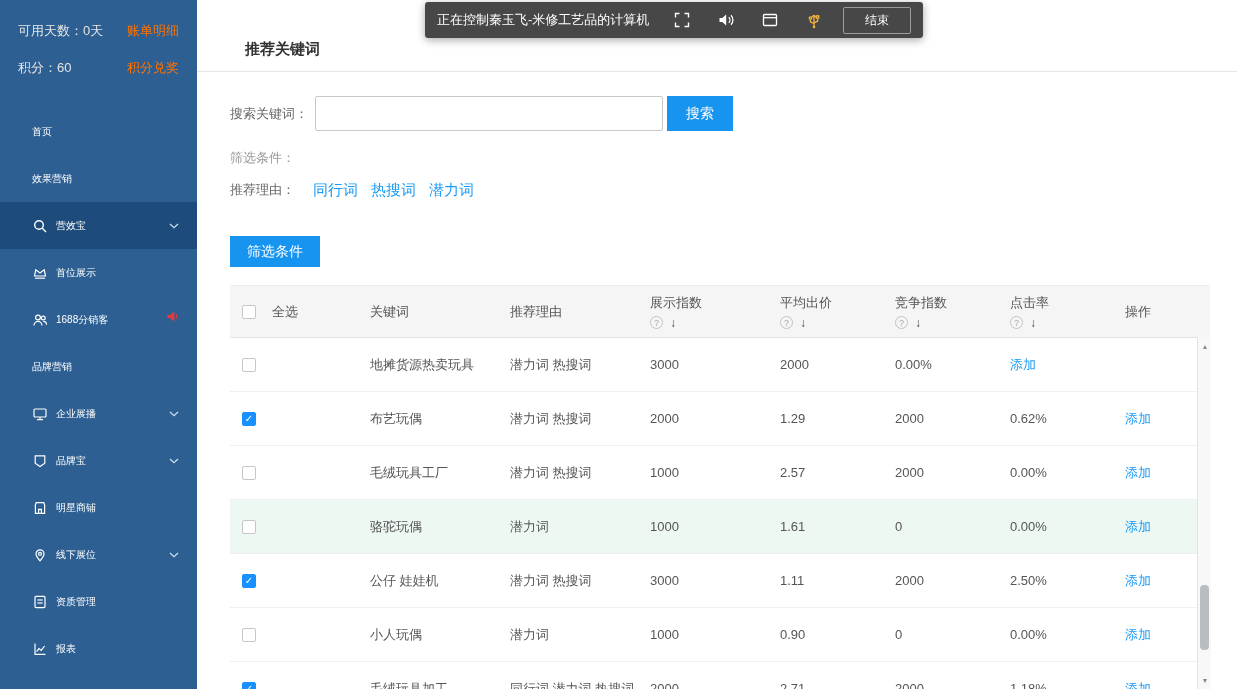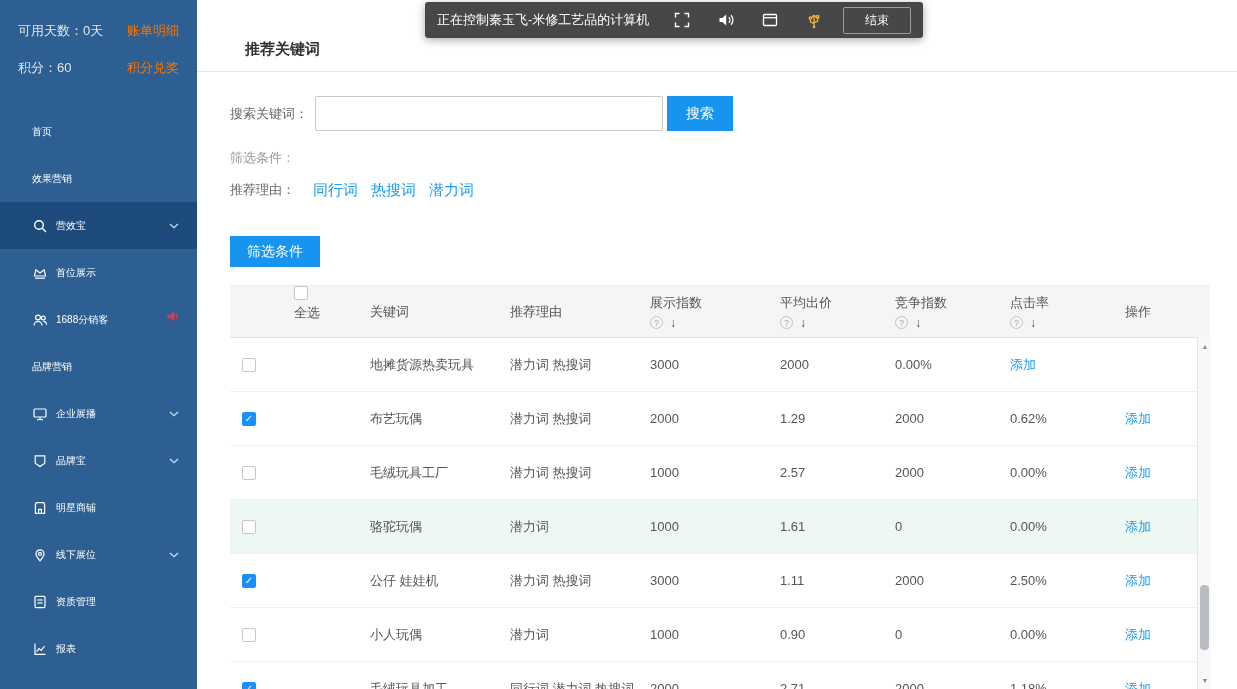--- a/index.html
+++ b/index.html
@@ -49,21 +49,21 @@
   .th-sort{display:flex;align-items:center;gap:7px}
   .q{width:13px;height:13px;border:1px solid #c3c3c3;border-radius:50%;color:#a8a8a8;font-size:9px;display:inline-flex;align-items:center;justify-content:center;cursor:pointer}
   .arrow{color:#4a4a4a;font-size:12px;cursor:pointer;line-height:1}
   .cell{display:flex;align-items:center;padding-left:10px;color:#555;font-size:13px}
   .c-check{padding-left:12px}
   .trow{height:54px;border-bottom:1px solid #efefef;background:#fff}
   .trow.highlight{background:var(--rowhl)}
   .checkbox{width:14px;height:14px;border:1px solid #c6c6c6;border-radius:2px;background:#fff;display:inline-flex;align-items:center;justify-content:center;font-size:10px;color:#fff;cursor:pointer;line-height:1}
   .checkbox.checked{background:#1890ff;border-color:#1890ff}
   .select-all-label{margin-left:12px;color:#555}
-  .head-first{flex-direction:column;justify-content:flex-start;align-items:center;display:flex;padding-left:12px}
+  .head-first{flex-direction:row;justify-content:flex-start;align-items:center;display:flex;padding-left:12px}
   .add-link{color:var(--link);cursor:pointer;text-decoration:none}
 
   
   .scrollbar{position:absolute;left:1197px;top:337px;width:14px;height:352px;background:#f8f8f8;border-left:1px solid #e4e4e4}
   .sb-arrow{position:absolute;left:0;width:14px;height:14px;color:#8a8a8a;font-size:7px;display:flex;align-items:center;justify-content:center;cursor:pointer}
   .sb-up{top:2px}
   .sb-down{bottom:2px}
   .sb-thumb{position:absolute;left:2px;width:9px;top:248px;height:65px;background:#b9bdc2;border-radius:4px;cursor:pointer}
 
   

